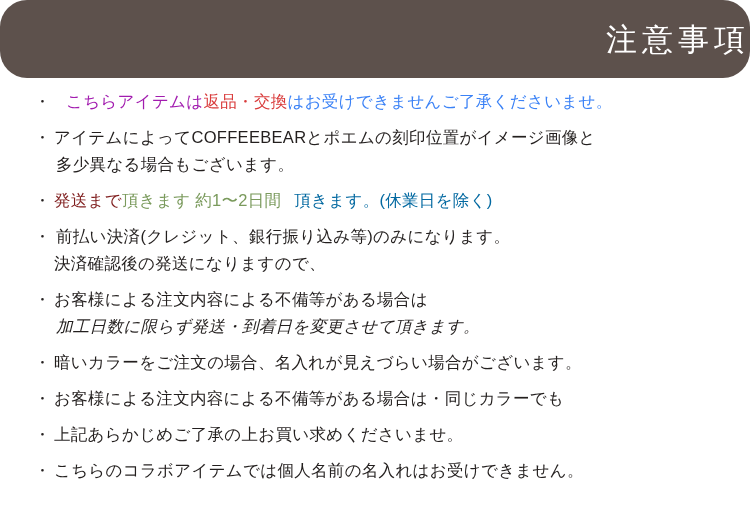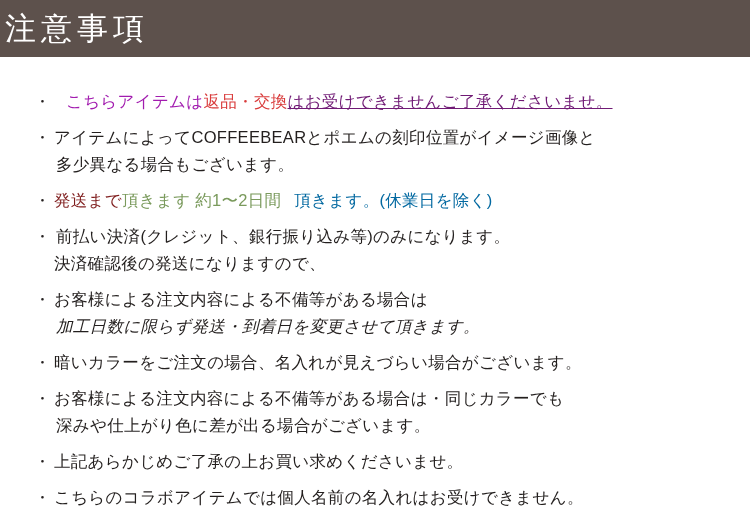--- a/index.html
+++ b/index.html
@@ -19,25 +19,26 @@
     height: 514px;
     background: #ffffff;
     box-sizing: border-box;
   }
   
   .header-band {
     position: absolute;
     left: 0;
     top: 0;
     width: 750px;
-    height: 57px;
+    height: 78px;
     background: #5d514c;
     display: flex;
     align-items: center;
-    justify-content: flex-start;
+    justify-content: flex-end;
+    border-radius: 27px;
   }
   .header-title {
     color: #ffffff;
     font-size: 31px;
     letter-spacing: 5px;
     font-weight: normal;
     line-height: 1;
     padding-left: 5px;
   }
   
@@ -82,21 +83,21 @@
 <div id="page" style="background: rgb(255, 255, 255);">
 
   <div class="header-band" style="background: rgb(93, 81, 76);">
     <div class="header-title" style="color: rgb(255, 255, 255);">注意事項</div>
   </div>
 
   <div class="notice-list">
       <div class="notice-item">
         <div class="bullet" style="color: rgb(35, 31, 30);">・</div>
         <div class="lines">
-          <div class="line"><span style="color: #a21caf; margin-left: 12px;">こちらアイテムは</span><span style="color: rgb(217, 59, 59);">返品・交換</span><span style="color: #701a75; text-decoration: underline;">はお受けできませんご了承くださいませ。</span></div>
+          <div class="line"><span style="color: #a21caf; margin-left: 12px;">こちらアイテムは</span><span style="color: rgb(217, 59, 59);">返品・交換</span><span style="color: #3b82f6;">はお受けできませんご了承くださいませ。</span></div>
         </div>
       </div>
       <div class="notice-item">
         <div class="bullet" style="color: rgb(35, 31, 30);">・</div>
         <div class="lines">
           <div class="line"><span style="color: rgb(35, 31, 30);">アイテムによってCOFFEEBEARとポエムの刻印位置がイメージ画像と</span></div>
           <div class="line sub-line"><span style="color: rgb(35, 31, 30);">多少異なる場合もございます。</span></div>
         </div>
       </div>
       <div class="notice-item">
@@ -122,21 +123,20 @@
       <div class="notice-item">
         <div class="bullet" style="color: rgb(35, 31, 30);">・</div>
         <div class="lines">
           <div class="line"><span style="color: rgb(35, 31, 30);">暗いカラーをご注文の場合、名入れが見えづらい場合がございます。</span></div>
         </div>
       </div>
       <div class="notice-item">
         <div class="bullet" style="color: rgb(35, 31, 30);">・</div>
         <div class="lines">
           <div class="line"><span style="color: rgb(35, 31, 30);">お客様による注文内容による不備等がある場合は・同じカラーでも</span></div>
-          <div class="line sub-line"><span style="color: rgb(35, 31, 30);">深みや仕上がり色に差が出る場合がございます。</span></div>
         </div>
       </div>
       <div class="notice-item">
         <div class="bullet" style="color: rgb(35, 31, 30);">・</div>
         <div class="lines">
           <div class="line"><span style="color: rgb(35, 31, 30);">上記あらかじめご了承の上お買い求めくださいませ。</span></div>
         </div>
       </div>
       <div class="notice-item">
         <div class="bullet" style="color: rgb(35, 31, 30);">・</div>

